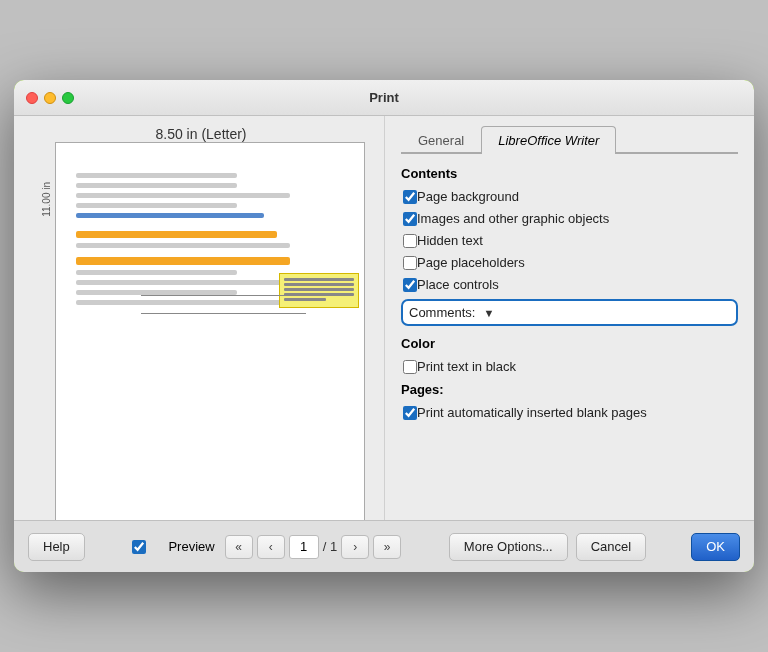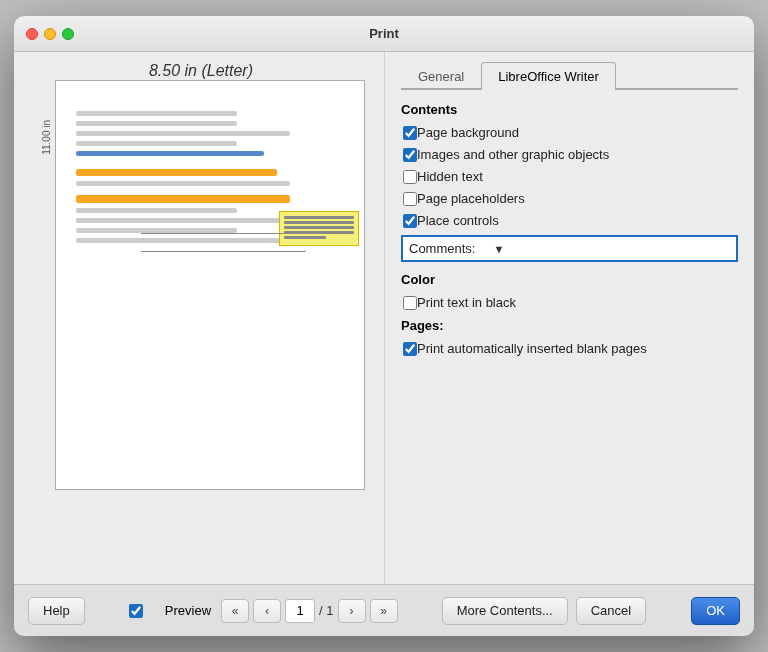--- a/index.html
+++ b/index.html
@@ -8,21 +8,21 @@
       display: flex;
       justify-content: center;
       align-items: center;
       width: 768px;
       height: 652px;
       font-family: -apple-system, BlinkMacSystemFont, 'Helvetica Neue', Arial, sans-serif;
       font-size: 13px;
     }
     .dialog {
       width: 740px;
-      height: 620px;
+      height: 492px;
       background: #bef264;
       border-radius: 10px;
       box-shadow: 0 20px 60px rgba(0,0,0,0.5);
       display: flex;
       flex-direction: column;
       overflow: hidden;
     }
     .title-bar {
       height: 36px;
       background: linear-gradient(to bottom, #f0f0f0, #e0e0e0);
@@ -61,24 +61,23 @@
     
     .preview-panel {
       width: 370px;
       padding: 10px 10px 10px 14px;
       display: flex;
       flex-direction: column;
       align-items: center;
       background: #ececec;
     }
     .page-size-label {
-      font-size: 16px;
+      font-size: 14px;
       color: #333;
       margin-bottom: 0;
-      font-style: italic;
     }
     .preview-area {
       flex: 1;
       display: flex;
       align-items: flex-start;
       justify-content: center;
       width: 100%;
       position: relative;
     }
     .ruler-left {
@@ -156,20 +155,21 @@
       border-bottom: none;
       border-radius: 4px 4px 0 0;
       margin-bottom: -2px;
     }
     .tab.active {
       background: #ececec;
       border-color: #aaa;
       border-bottom-color: #ececec;
       color: #000;
       font-weight: 500;
+      font-style: italic;
     }
     .tab.inactive {
       background: transparent;
       text-align: center;
     }
     .section-title {
       font-weight: 700;
       font-size: 13px;
       color: #000;
       margin-bottom: 8px;
@@ -186,26 +186,26 @@
     }
     input[type="checkbox"] {
       width: 14px;
       height: 14px;
       accent-color: #1a6dc0;
       cursor: pointer;
     }
     .comments-row {
       display: flex;
       align-items: center;
-      gap: 18px;
+      gap: 8px;
       margin-bottom: 10px;
       margin-top: 4px;
       padding: 4px 6px;
       border: 2px solid #1a6dc0;
-      border-radius: 0;
+      border-radius: 7px;
       background: white;
     }
     .comments-label {
       font-size: 13px;
       color: #222;
       white-space: nowrap;
     }
     .comments-select {
       flex: 1;
       border: none;
@@ -427,18 +427,18 @@
         <button class="nav-btn">«</button>
         <button class="nav-btn">‹</button>
         <input type="text" class="page-input" value="1" style="">
         <span class="page-total">/ 1</span>
         <button class="nav-btn">›</button>
         <button class="nav-btn">»</button>
       </div>
     </div>
 
     <div class="bottom-right">
-      <button class="btn">More Contents...</button>
+      <button class="btn">More Options...</button>
       <button class="btn">Cancel</button>
       <button class="btn btn-default">OK</button>
     </div>
   </div>
 </div>
 
 </body></html>

